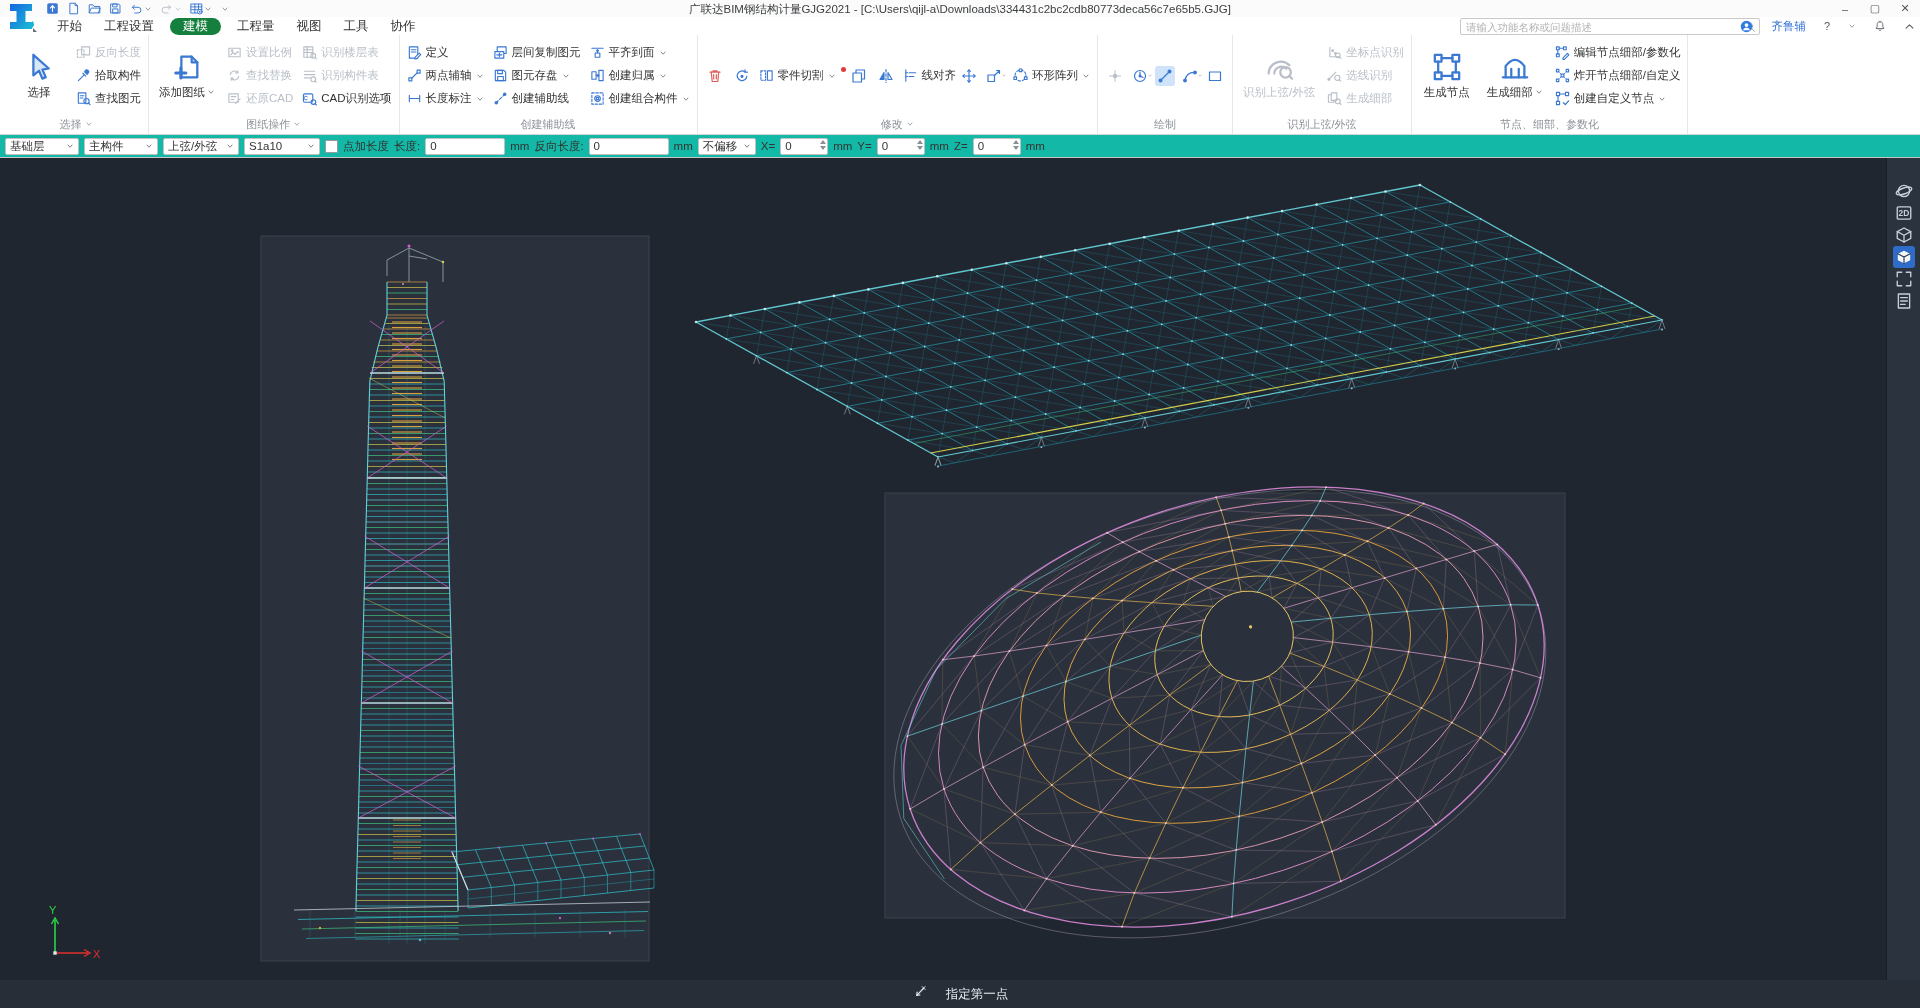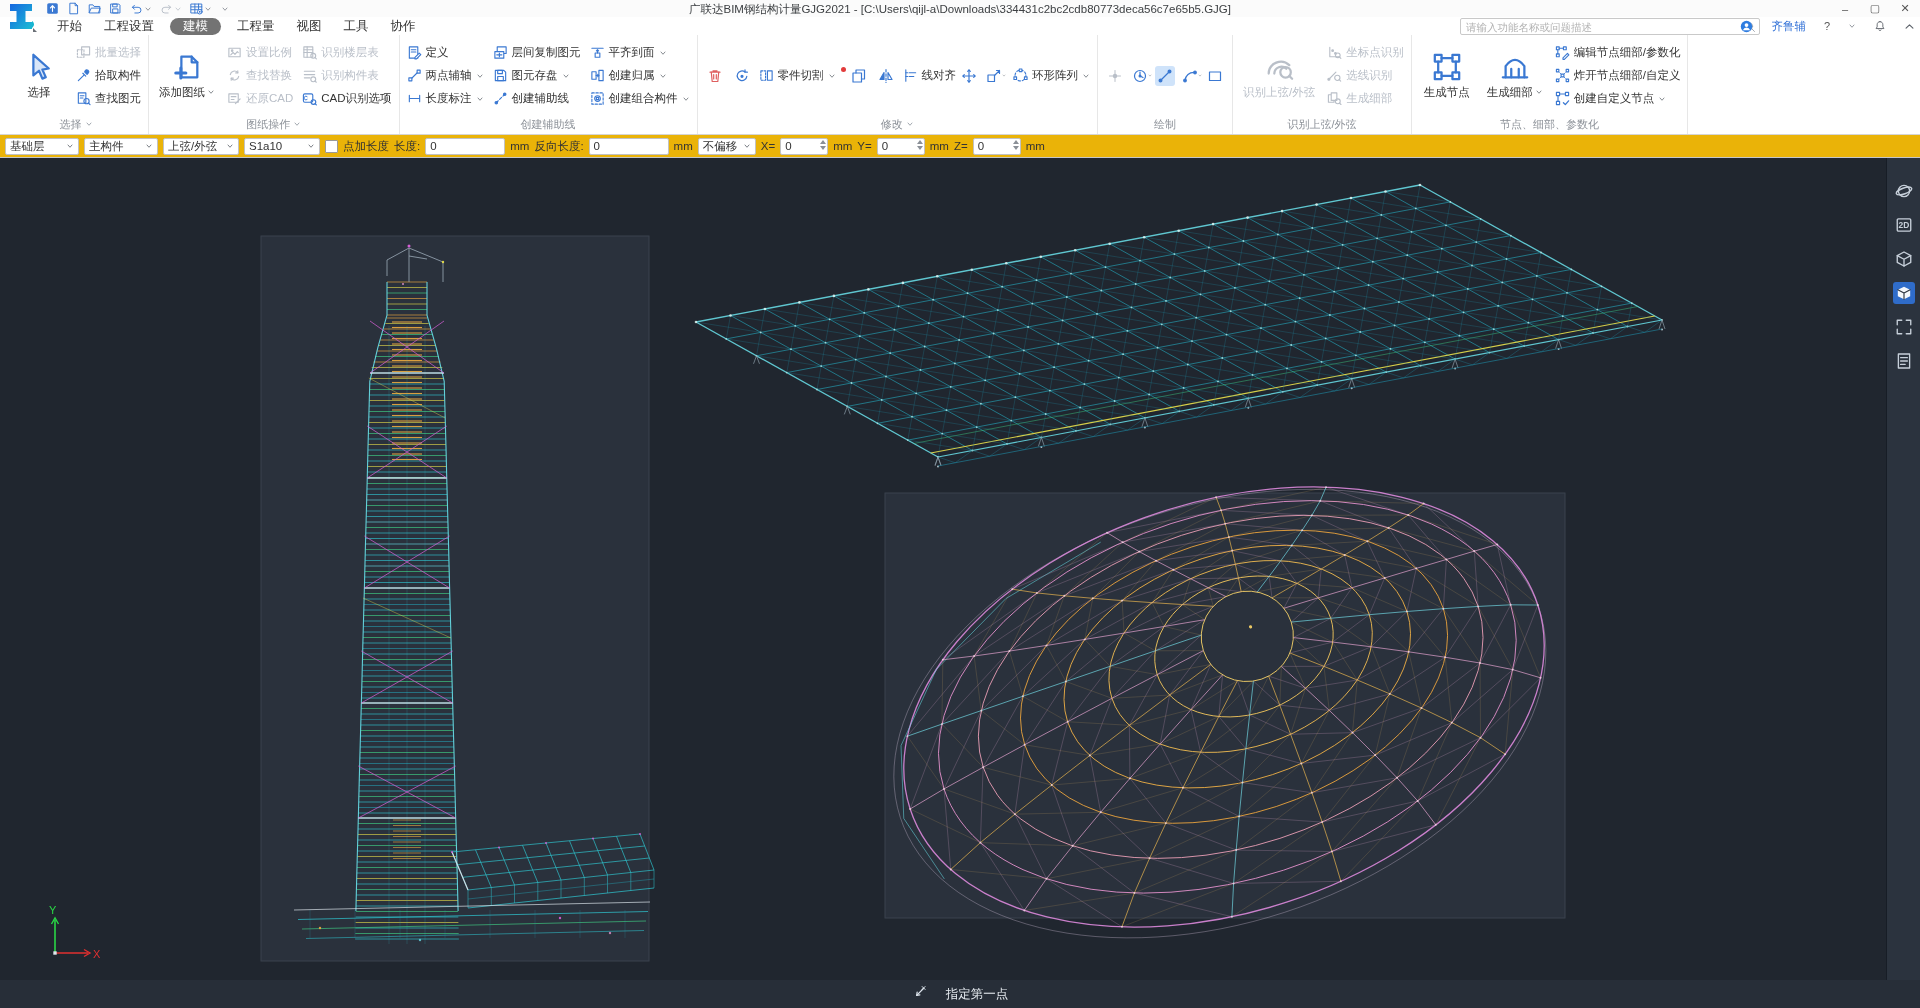--- a/index.html
+++ b/index.html
@@ -12,21 +12,21 @@
   .qbtn{display:flex;align-items:center;padding:0 2px;height:15px;}
   .qbtn svg{display:block;}
   .qcar{margin-left:1px;display:flex;}
   #winbtns{position:absolute;right:0;top:0;display:flex;z-index:3;}
   .winbtn{width:30px;height:17px;display:flex;align-items:center;justify-content:center;font-size:11px;color:#555;}
   #logo{position:absolute;left:3px;top:1px;z-index:4;}
   
   #tabrow{position:absolute;top:17px;left:0;width:100%;height:18px;background:#ffffff;}
   #tabs{position:absolute;left:46px;top:0;height:18px;display:flex;align-items:center;}
   .tab{font-size:12.5px;color:#333;padding:0 11px;line-height:16px;white-space:nowrap;}
-  .tab.active{background:#737373;color:#fff;border-radius:9px;padding:1px 13px;line-height:15px;margin:0 5px;}
+  .tab.active{background:#15803d;color:#fff;border-radius:9px;padding:1px 13px;line-height:15px;margin:0 5px;}
   #searchwrap{position:absolute;right:160px;top:1px;width:298px;height:15px;border:1px solid #c9c9c9;border-radius:2px;background:#fff;display:flex;align-items:center;}
   #searchinput{flex:1;border:0;outline:0;font-size:10.5px;color:#333;padding:0 5px;height:12px;background:transparent;font-family:inherit;}
   #searchinput::placeholder{color:#b3b3b3;}
   #searchicon{display:flex;margin-right:3px;}
   #account{position:absolute;right:5px;top:1px;height:16px;display:flex;align-items:center;gap:18px;}
   #username{font-size:11.5px;color:#2f6fd6;white-space:nowrap;}
   #helpbtn{font-size:11px;color:#555;}
   
   #ribbon{position:absolute;top:35px;left:0;width:100%;height:100px;background:#fff;border-bottom:1px solid #d5d5d5;display:flex;align-items:stretch;padding-left:4px;box-sizing:border-box;}
   .rgroup{display:flex;flex-direction:column;border-right:1px solid #e7e7e7;padding:0 7px;}
@@ -38,34 +38,34 @@
   .rcol{display:flex;flex-direction:column;justify-content:center;gap:3px;}
   .sbtn{display:flex;align-items:center;gap:4px;font-size:11.5px;color:#333;height:20px;white-space:nowrap;position:relative;}
   .sbtn.disabled{color:#b9bfc8;}
   .sicon,.bigicon{display:flex;}
   .grid{display:flex;flex-direction:row;gap:3px;justify-content:center;}
   .grow{display:flex;align-items:center;gap:7px;height:20px;}
   .ibtn{width:20px;height:20px;display:flex;align-items:center;justify-content:center;border-radius:3px;position:relative;}
   .ibtn.selected{background:#cfe3fa;}
   .reddot{width:5px;height:5px;background:#e23b3b;border-radius:50%;display:inline-block;position:relative;top:-6px;margin-left:1px;}
   
-  #toolbar2{position:absolute;top:135px;left:0;width:100%;height:23px;background:#eab308;border-bottom:1px solid #c6c6c6;display:flex;align-items:center;padding:0 5px;gap:5px;font-size:11.5px;color:#333;box-sizing:border-box;white-space:nowrap;}
+  #toolbar2{position:absolute;top:135px;left:0;width:100%;height:23px;background:#14b8a6;border-bottom:1px solid #c6c6c6;display:flex;align-items:center;padding:0 5px;gap:5px;font-size:11.5px;color:#333;box-sizing:border-box;white-space:nowrap;}
   .tsel{height:17px;background:#fff;border:1px solid #c2c2c2;border-radius:2px;display:flex;align-items:center;justify-content:space-between;padding:0 4px;box-sizing:border-box;}
   .tinput{height:17px;background:#fff;border:1px solid #c2c2c2;border-radius:2px;font-size:11.5px;padding:0 4px;box-sizing:border-box;color:#333;font-family:inherit;outline:none;}
   .cb{width:11px;height:11px;background:#fff;border:1px solid #9a9a9a;display:inline-block;border-radius:1px;}
   .tspin{position:relative;display:flex;}
   .spincol{position:absolute;right:2px;top:2px;display:flex;flex-direction:column;gap:2px;}
   .sp{width:0;height:0;border-left:3.5px solid transparent;border-right:3.5px solid transparent;}
   .sp.up{border-bottom:4px solid #8a8f96;}
   .sp.dn{border-top:4px solid #8a8f96;}
   .tlabel{color:#333;}
   
   #viewport{position:absolute;top:158px;left:0;width:100%;height:822px;background:#20262f;}
   #scene{position:absolute;left:0;top:0;display:block;}
-  #rightstrip{position:absolute;right:0;top:0;width:34px;height:100%;background:#2b333e;border-left:1px solid #171d26;display:flex;flex-direction:column;align-items:center;padding-top:22px;gap:12px;box-sizing:border-box;}
+  #rightstrip{position:absolute;right:0;top:0;width:34px;height:100%;background:#2b333e;border-left:1px solid #171d26;display:flex;flex-direction:column;align-items:center;padding-top:22px;box-sizing:border-box;}
   .stripbtn{width:22px;height:22px;display:flex;align-items:center;justify-content:center;border-radius:3px;}
   .stripbtn.active{background:#2f6cc9;}
   
   #statusbar{position:absolute;top:980px;left:0;width:100%;height:28px;background:#272e38;display:flex;align-items:center;justify-content:center;gap:19px;color:#e6ebf0;font-size:12.5px;}
 </style>
 </head>
 <body>
 
 <div id="app">
 
@@ -219,21 +219,21 @@
             <span class="blabel">选择</span>
           </div>
           <div class="rcol">
             <div class="sbtn disabled">
               <span class="sicon">
                 <svg width="15" height="15" viewBox="0 0 16 16" fill="none" stroke="#b9bfc8" stroke-width="1.2" stroke-linecap="round" stroke-linejoin="round">
                   <rect x="1.5" y="5" width="7" height="8" stroke-dasharray="2 1.5"></rect>
                   <rect x="6" y="2" width="8.5" height="8.5"></rect>
                 </svg>
               </span>
-              <span>批量选择</span>
+              <span>反向长度</span>
             </div>
             <div class="sbtn">
               <span class="sicon">
                 <svg width="15" height="15" viewBox="0 0 16 16" fill="none" stroke="#3a78d2" stroke-width="1.2" stroke-linecap="round" stroke-linejoin="round">
                   <path d="M2.5 13.5 L8.5 7.5"></path>
                   <path d="M7.3 5.6 L10.4 8.7"></path>
                   <path d="M10 2.6 a2.1 2.1 0 0 1 3.4 2.4 L11.8 6.8 9.2 4.2 Z" fill="#3a78d2"></path>
                 </svg>
               </span>
               <span>拾取构件</span>

